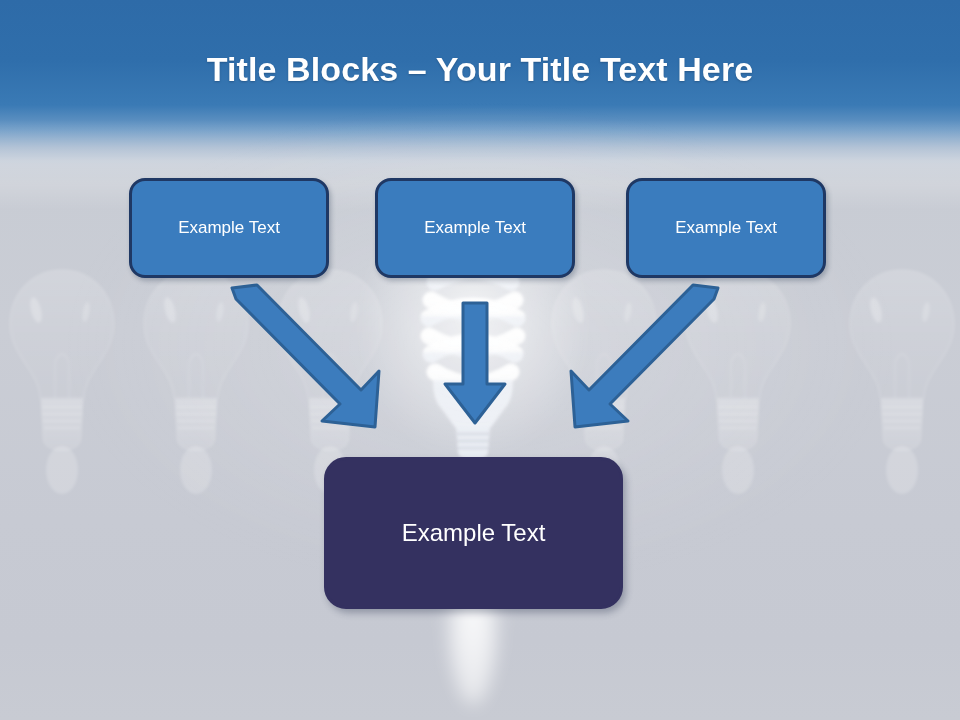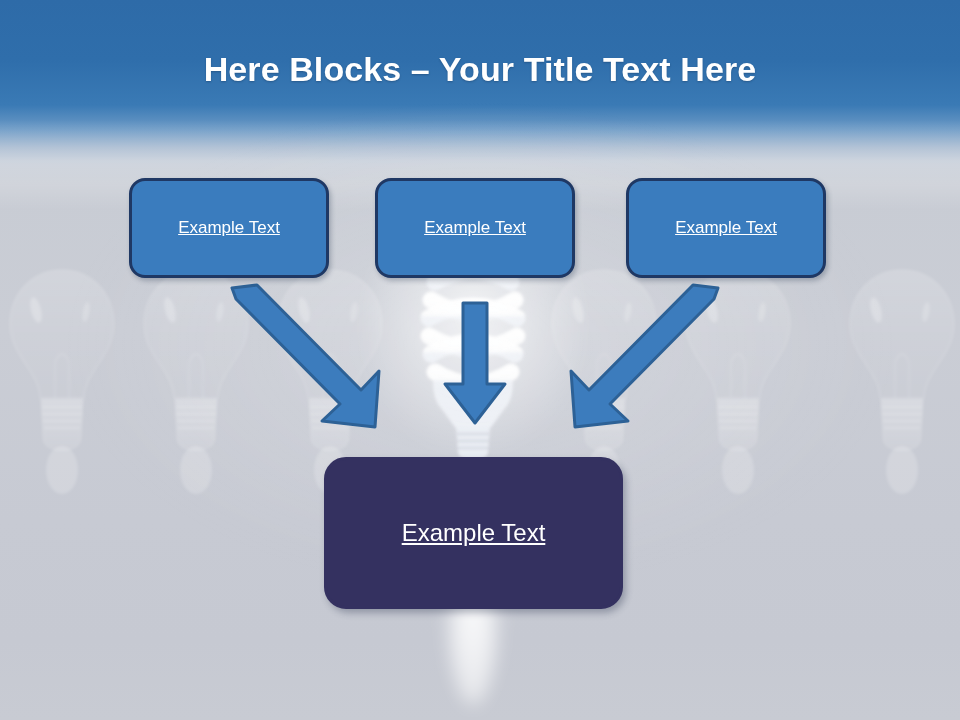--- a/index.html
+++ b/index.html
@@ -117,21 +117,21 @@
     height: 152px;
     left: 324px;
     top: 457px;
     background: #343160;
     border: 3px solid #343160;
     border-radius: 22px;
     font-size: 24px;
     box-shadow: 3px 4px 7px rgba(40,50,75,.33);
   }
 
-  .box-label { pointer-events: none; text-decoration: underline; }
+  .box-label { pointer-events: none; }
 </style>
 </head>
 <body>
 
 <div id="slide">
 
   <div class="bg-base"></div>
   <div class="bg-horizon-glow"></div>
 
   <svg class="bulbs" viewBox="0 0 960 720" aria-hidden="true">
@@ -244,21 +244,21 @@
     <g>
       <path d="M463,303 L487,303 L487,384 L505,384 L475,423 L445,384 L463,384 Z" fill="#3c7cbd" stroke="#2d6196" stroke-width="3" stroke-linejoin="round"></path>
     </g>
 
     <g>
       <path d="M718,288 L693,285 L589,390 L571,371 L575,427 L628,421 L610,404 L714,299 Z" fill="#3c7cbd" stroke="#2d6196" stroke-width="3" stroke-linejoin="round"></path>
     </g>
   </svg>
 
   <div class="title">
-    <span class="t-strong">Here Blocks</span><span class="t-dash"> – </span><span class="t-rest">Your Title Text Here</span>
+    <span class="t-strong">Title Blocks</span><span class="t-dash"> – </span><span class="t-rest">Your Title Text Here</span>
   </div>
 
   <div class="box box-top b1">
     <span class="box-label">Example Text</span>
   </div>
   <div class="box box-top b2">
     <span class="box-label">Example Text</span>
   </div>
   <div class="box box-top b3">
     <span class="box-label">Example Text</span>

